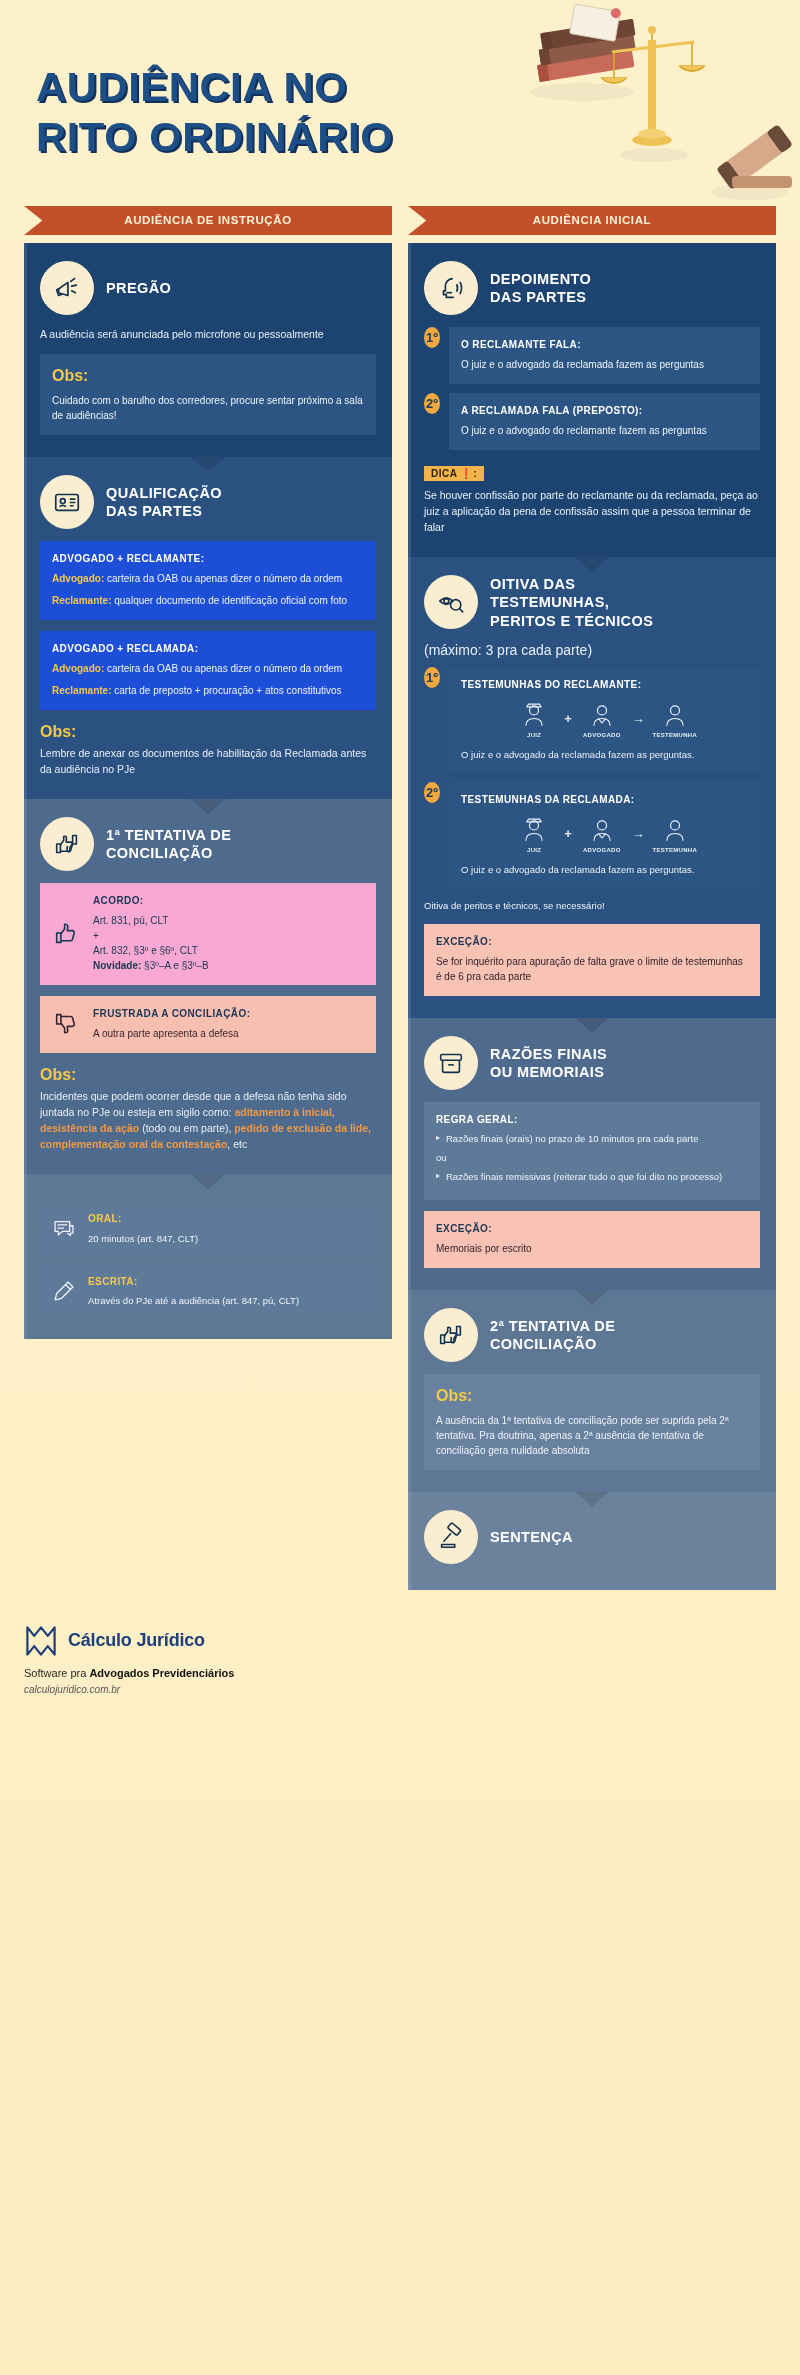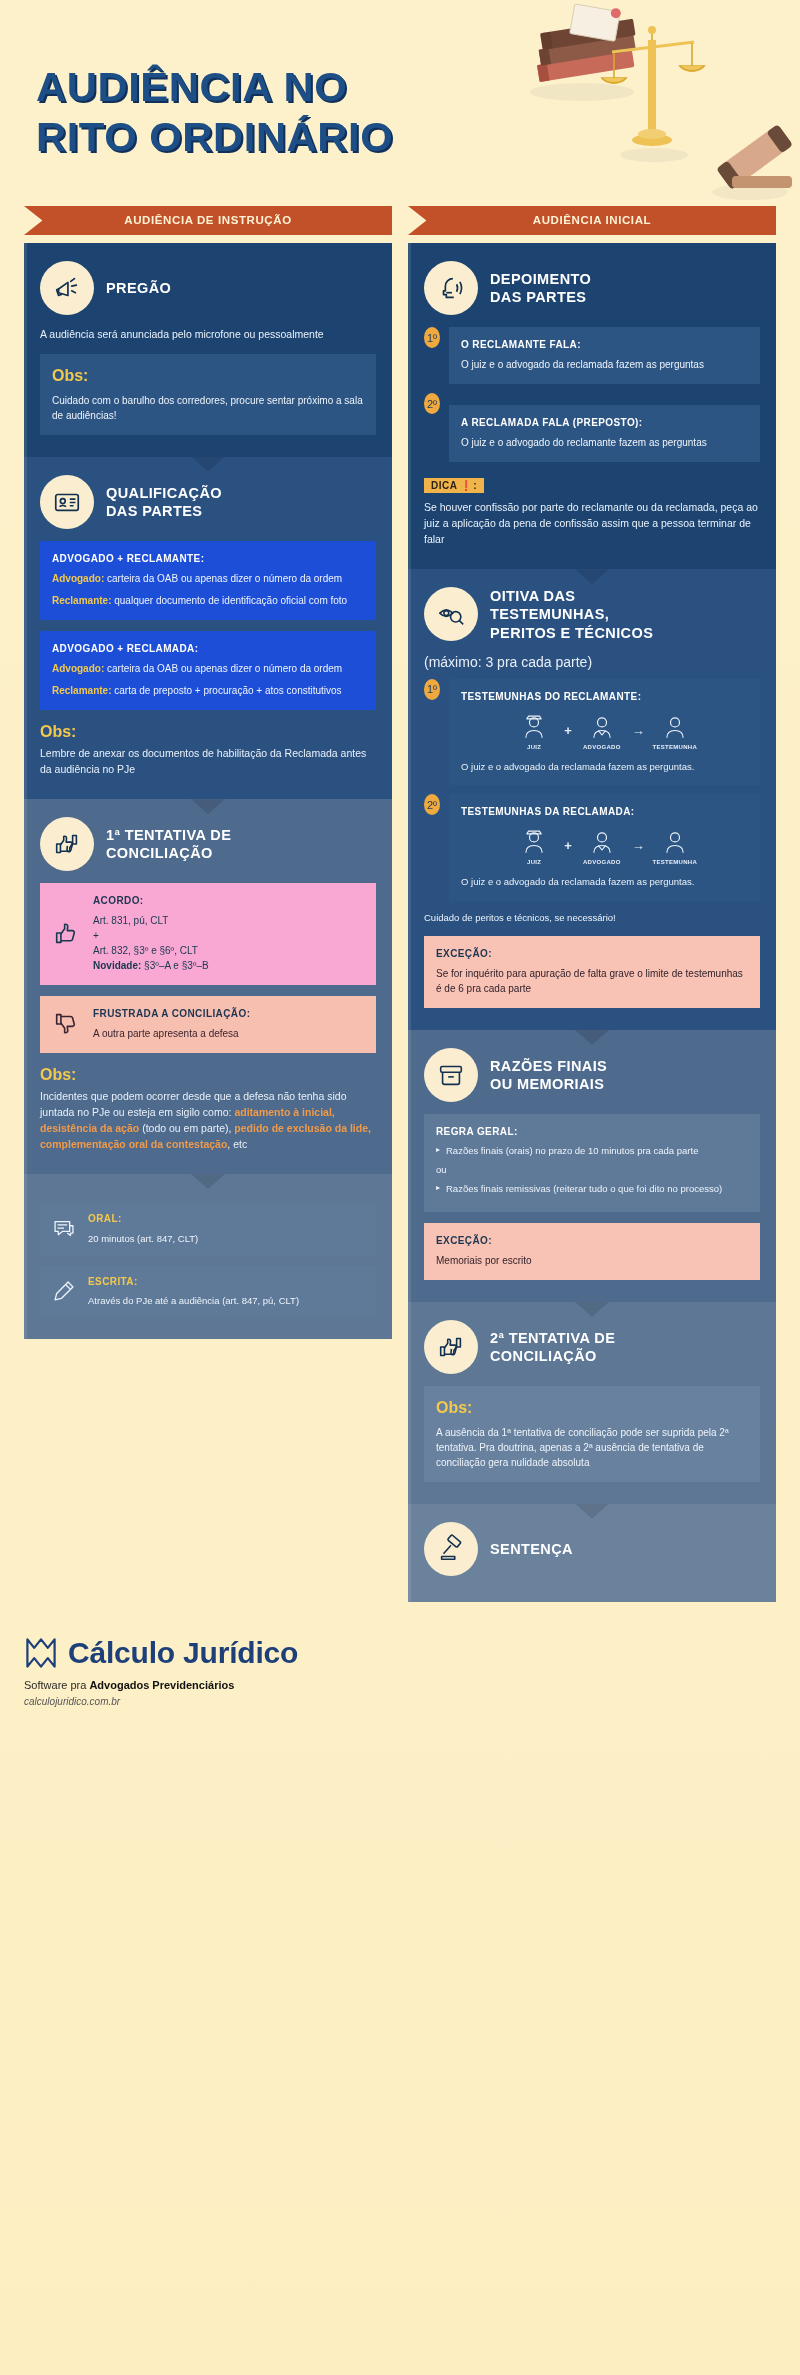--- a/index.html
+++ b/index.html
@@ -179,22 +179,22 @@
     align-items: flex-start;
     gap: 9px;
     margin-top: 9px;
   }
   .num-circle {
     flex: 0 0 auto;
     width: 16px; height: 21px;
     border-radius: 50%;
     background: #f0a93e;
     color: #1e3a5c;
-    font-size: 11px;
-    font-weight: normal;
+    font-size: 13px;
+    font-weight: bold;
     display: flex; align-items: center; justify-content: center;
   }
   .num-row .card { margin-top: 0; flex: 1; }
 
   
   .trio {
     display: flex;
     align-items: flex-start;
     justify-content: center;
     gap: 5px;
@@ -263,21 +263,21 @@
   
   .footer {
     padding: 34px 24px 30px 24px;
   }
   .brand {
     display: flex;
     align-items: center;
     gap: 10px;
   }
   .brand-name {
-    font-size: 30px;
+    font-size: 18px;
     font-weight: bold;
     color: #1d3f7a;
     letter-spacing: -0.2px;
   }
   .brand-sub {
     font-size: 11px;
     color: #2a2a2a;
     margin-top: 9px;
   }
   .brand-sub b { color: #111; }
@@ -508,21 +508,21 @@
         <div class="num-row">
           <div class="num-circle">1º</div>
           <div class="card blue" style="margin-top:0;">
             <div class="card-label lbl-white">O RECLAMANTE FALA:</div>
             <div>O juiz e o advogado da reclamada fazem as perguntas</div>
           </div>
         </div>
 
         <div class="num-row">
           <div class="num-circle">2º</div>
-          <div class="card blue" style="margin-top:12px;">
+          <div class="card blue" style="margin-top:0;">
             <div class="card-label lbl-white">A RECLAMADA FALA (PREPOSTO):</div>
             <div>O juiz e o advogado do reclamante fazem as perguntas</div>
           </div>
         </div>
 
         <div class="obs-block">
           <span class="dica-pill">DICA ❗:</span>
           <div class="body-text">Se houver confissão por parte do reclamante ou da reclamada, peça ao juiz a aplicação da pena de confissão assim que a pessoa terminar de falar</div>
         </div>
       </div>
@@ -609,21 +609,21 @@
                   <circle cx="20" cy="11" r="5"></circle>
                   <path d="M11 28 q0 -8 9 -8 q9 0 9 8"></path>
                 </svg>
                 <div class="trio-cap">TESTEMUNHA</div>
               </div>
             </div>
             <div class="trio-note">O juiz e o advogado da reclamada fazem as perguntas.</div>
           </div>
         </div>
 
-        <div class="free-note">Cuidado de peritos e técnicos, se necessário!</div>
+        <div class="free-note">Oitiva de peritos e técnicos, se necessário!</div>
 
         <div class="card pinkl">
           <div class="card-label lbl-dark">EXCEÇÃO:</div>
           <div>Se for inquérito para apuração de falta grave o limite de testemunhas é de 6 pra cada parte</div>
         </div>
       </div>
 
       <div class="step slate notch">
         <div class="step-head">
           <div class="badge-circle">

